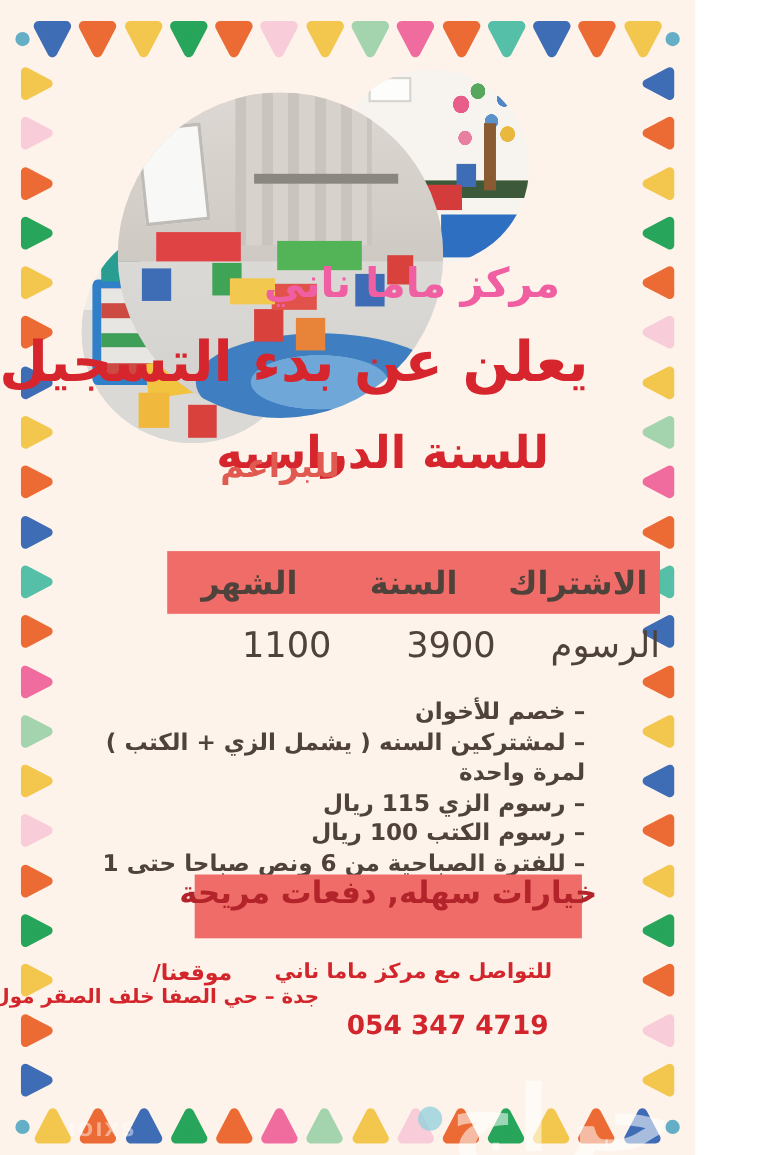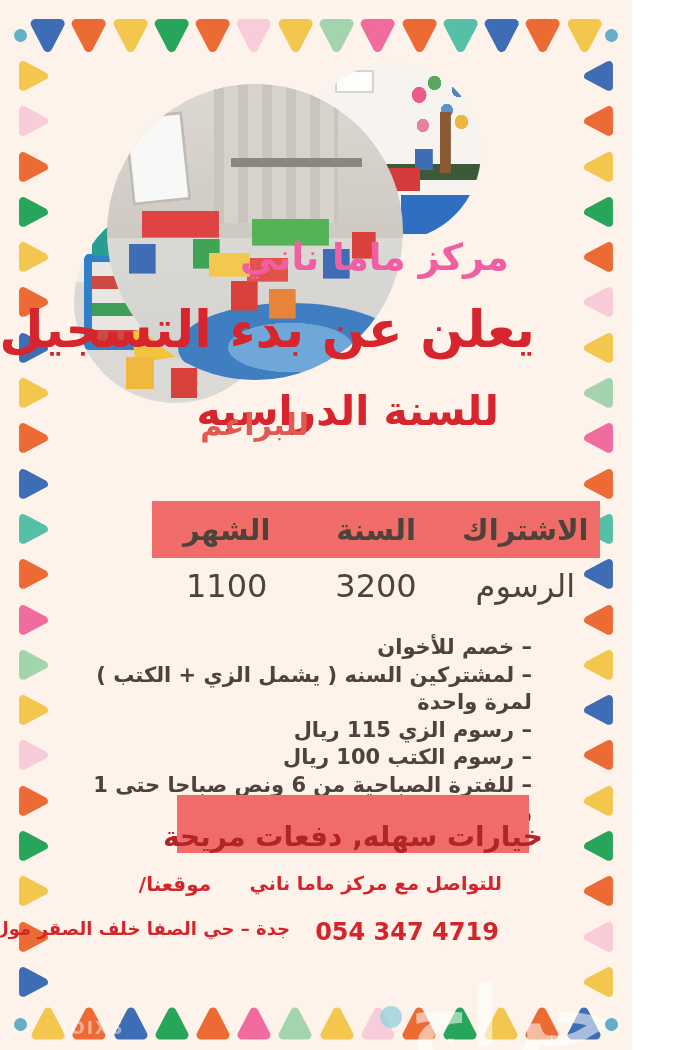--- a/index.html
+++ b/index.html
@@ -88,38 +88,38 @@
   .title-red1{right:97px;top:300px;font-size:51px;font-weight:700;color:var(--red);}
   .title-red2{right:133px;top:355px;font-size:41px;font-weight:700;color:var(--red);margin-top:32px;}
   .title-soft{right:323px;top:407px;font-size:30px;font-weight:700;color:var(--softred);}
 
   
   .price-table{position:absolute;left:152px;top:501px;width:448px;z-index:4;}
   .pt-row{display:grid;grid-template-columns:1fr 1fr 1fr;direction:rtl;text-align:center;align-items:center;}
   .pt-head{background:var(--coral);height:57px;}
   .pt-head .cell{font-size:29px;font-weight:600;color:var(--dark);}
   .pt-body{height:55px;}
-  .pt-body .cell{font-size:32px;font-weight:500;color:var(--dark);}
+  .pt-body .cell{font-size:32px;font-weight:500;color:var(--dark);text-align:right;}
 
   
   .notes{position:absolute;right:100px;top:634px;width:480px;z-index:4;direction:rtl;text-align:right;
     font-size:21px;font-weight:600;color:var(--dark);line-height:27.5px;}
 
   
   .banner{position:absolute;left:177px;top:795px;width:352px;height:58px;background:var(--coral);z-index:4;
-    display:flex;align-items:flex-end;justify-content:center;}
+    display:flex;align-items:flex-start;justify-content:center;}
   .banner span{font-size:28px;font-weight:700;color:var(--bannertext);direction:rtl;white-space:nowrap;}
 
   
   .footer-contact{position:absolute;right:130px;top:872px;width:190px;text-align:center;z-index:4;}
   .footer-contact .label{font-size:19px;font-weight:700;color:var(--footerred);direction:rtl;white-space:nowrap;}
   .footer-contact .phone{margin-top:24px;font-size:24px;font-weight:700;color:var(--footerred);direction:ltr;text-align:center;}
   .footer-location{position:absolute;left:60px;top:872px;width:230px;text-align:center;z-index:4;}
   .footer-location .label{font-size:20px;font-weight:700;color:var(--footerred);direction:rtl;}
-  .footer-location .address{margin-top:22px;font-size:18px;font-weight:700;color:var(--footerred);direction:rtl;white-space:nowrap;}
+  .footer-location .address{font-size:18px;font-weight:700;color:var(--footerred);direction:rtl;white-space:nowrap;}
 
   
   .watermark-right{position:absolute;right:20px;bottom:-16px;z-index:9;display:flex;align-items:center;gap:8px;
     font-size:84px;font-weight:700;color:rgba(255,255,255,0.55);direction:rtl;}
   .watermark-right .wm-dot{width:22px;height:22px;border-radius:50%;background:rgba(150,210,220,0.8);}
   .watermark-left{position:absolute;left:62px;bottom:12px;z-index:9;font-size:17px;font-weight:700;
     color:rgba(255,255,255,0.45);letter-spacing:2px;}
 </style>
 </head>
 <body>
@@ -382,21 +382,21 @@
   <div class="headline title-soft rtl">للبراعم</div>
 
   <div class="price-table">
     <div class="pt-row pt-head">
       <div class="cell">الاشتراك</div>
       <div class="cell">السنة</div>
       <div class="cell">الشهر</div>
     </div>
     <div class="pt-row pt-body">
       <div class="cell">الرسوم</div>
-      <div class="cell">3200</div>
+      <div class="cell">3900</div>
       <div class="cell">1100</div>
     </div>
   </div>
 
   <div class="notes">
     <div>– خصم للأخوان</div>
     <div>– لمشتركين السنه ( يشمل الزي + الكتب ) لمرة واحدة</div>
     <div>– رسوم الزي 115 ريال</div>
     <div>– رسوم الكتب 100 ريال</div>
     <div>– للفترة الصباحية من 6 ونص صباحا حتى 1 ونص مساءا</div>

